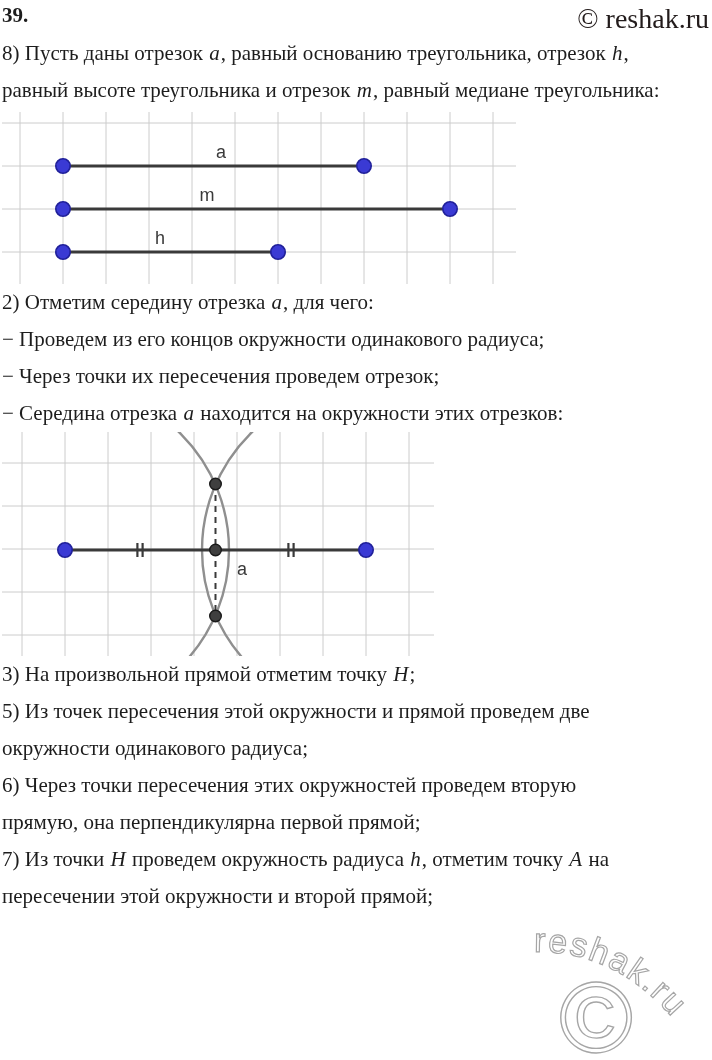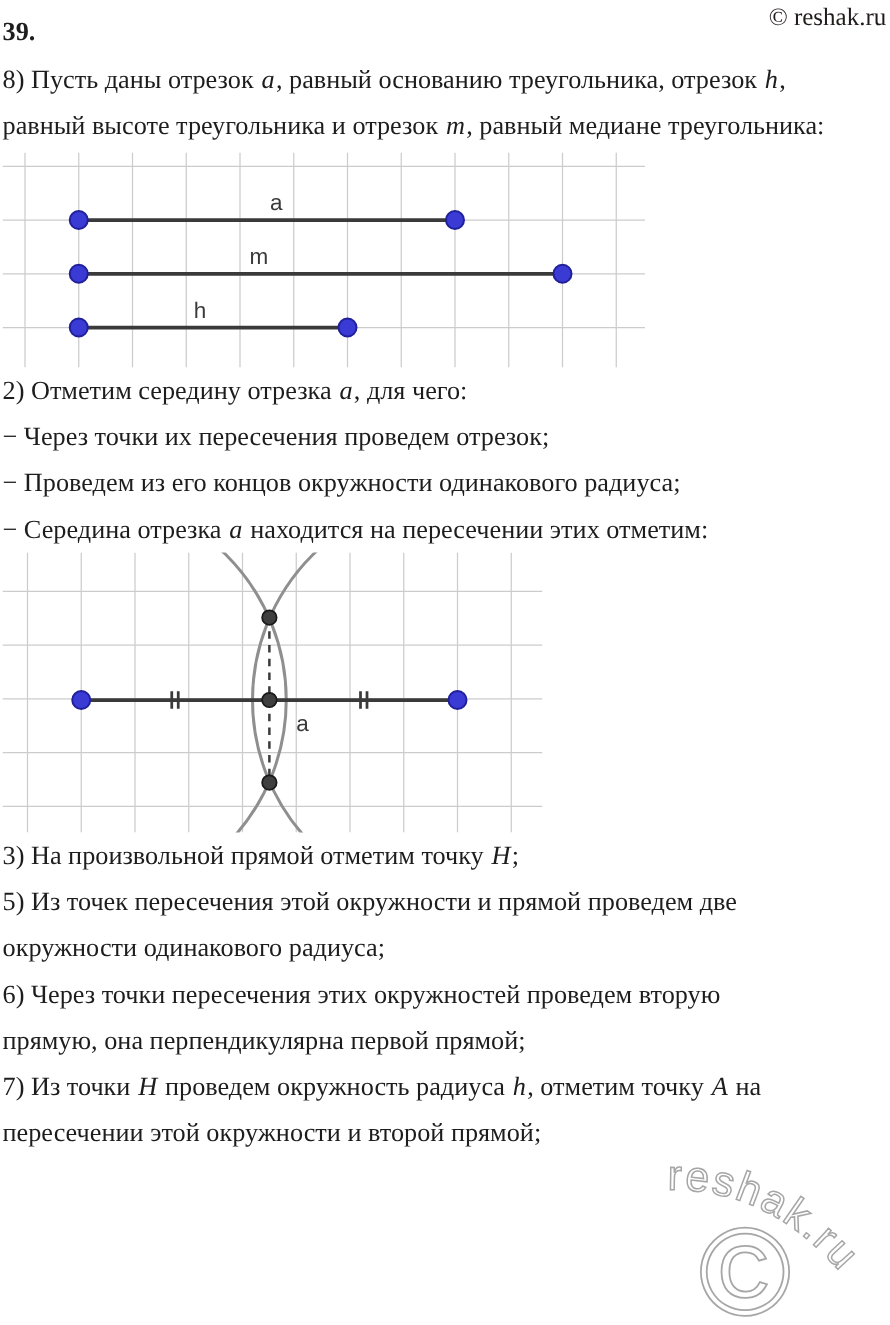--- a/index.html
+++ b/index.html
@@ -1,22 +1,22 @@
 <!DOCTYPE html>
 <html><head>
 <meta charset="utf-8">
 <style>
   html,body{margin:0;padding:0;}
   body{
     width:712px;height:1060px;background:#ffffff;overflow:hidden;position:relative;
     font-family:"Liberation Serif",serif;color:#1d1d1d;
   }
-  .header{position:relative;height:32px;padding:13px 2px 0 2px;z-index:1;}
+  .header{position:relative;height:32px;padding:3px 2px 0 2px;z-index:1;}
   .num{font-weight:bold;font-size:21px;}
-  .copy{position:absolute;right:3px;top:3px;font-size:20px;color:#221b1b;}
+  .copy{position:absolute;right:3px;top:3px;font-size:28px;color:#221b1b;}
   #content{position:relative;z-index:1;padding-left:2px;}
   .line{font-size:21px;line-height:37px;white-space:pre-wrap;}
   .var{font-style:italic;padding:0 1px;}
   svg.diagram{display:block;}
   svg.given_segments{margin:3px 0 0 0;}
   svg.midpoint_construction{margin:0;}
   .watermark{position:absolute;left:506px;top:900px;z-index:0;}
 </style>
 </head>
 <body>
@@ -55,23 +55,23 @@
       <circle cx="362" cy="54" r="7.2" fill="#3a3ad4" stroke="#20209a" stroke-width="1.6"></circle>
       <text x="219" y="46" text-anchor="middle" font-size="18" fill="#3a3a3a" font-family="Liberation Sans, sans-serif">a</text>
       <circle cx="61" cy="97" r="7.2" fill="#3a3ad4" stroke="#20209a" stroke-width="1.6"></circle>
       <circle cx="448" cy="97" r="7.2" fill="#3a3ad4" stroke="#20209a" stroke-width="1.6"></circle>
       <text x="205" y="89" text-anchor="middle" font-size="18" fill="#3a3a3a" font-family="Liberation Sans, sans-serif">m</text>
       <circle cx="61" cy="140" r="7.2" fill="#3a3ad4" stroke="#20209a" stroke-width="1.6"></circle>
       <circle cx="276" cy="140" r="7.2" fill="#3a3ad4" stroke="#20209a" stroke-width="1.6"></circle>
       <text x="158" y="132" text-anchor="middle" font-size="18" fill="#3a3a3a" font-family="Liberation Sans, sans-serif">h</text>
     </svg>
     <div class="line"><span>2) Отметим середину отрезка </span><span class="var">a</span><span>, для чего:</span></div>
+    <div class="line"><span>− Проведем из его концов окружности одинакового радиуса;</span></div>
     <div class="line"><span>− Через точки их пересечения проведем отрезок;</span></div>
-    <div class="line"><span>− Проведем из его концов окружности одинакового радиуса;</span></div>
-    <div class="line"><span>− Середина отрезка </span><span class="var">a</span><span> находится на пересечении этих отметим:</span></div>
+    <div class="line"><span>− Середина отрезка </span><span class="var">a</span><span> находится на окружности этих отрезков:</span></div>
     <svg width="432" height="224" class="diagram midpoint_construction">
       <g stroke="#cccccc" stroke-width="1">
         <line x1="20" y1="0" x2="20" y2="224"></line>
         <line x1="63" y1="0" x2="63" y2="224"></line>
         <line x1="106" y1="0" x2="106" y2="224"></line>
         <line x1="149" y1="0" x2="149" y2="224"></line>
         <line x1="192" y1="0" x2="192" y2="224"></line>
         <line x1="235" y1="0" x2="235" y2="224"></line>
         <line x1="278" y1="0" x2="278" y2="224"></line>
         <line x1="321" y1="0" x2="321" y2="224"></line>

